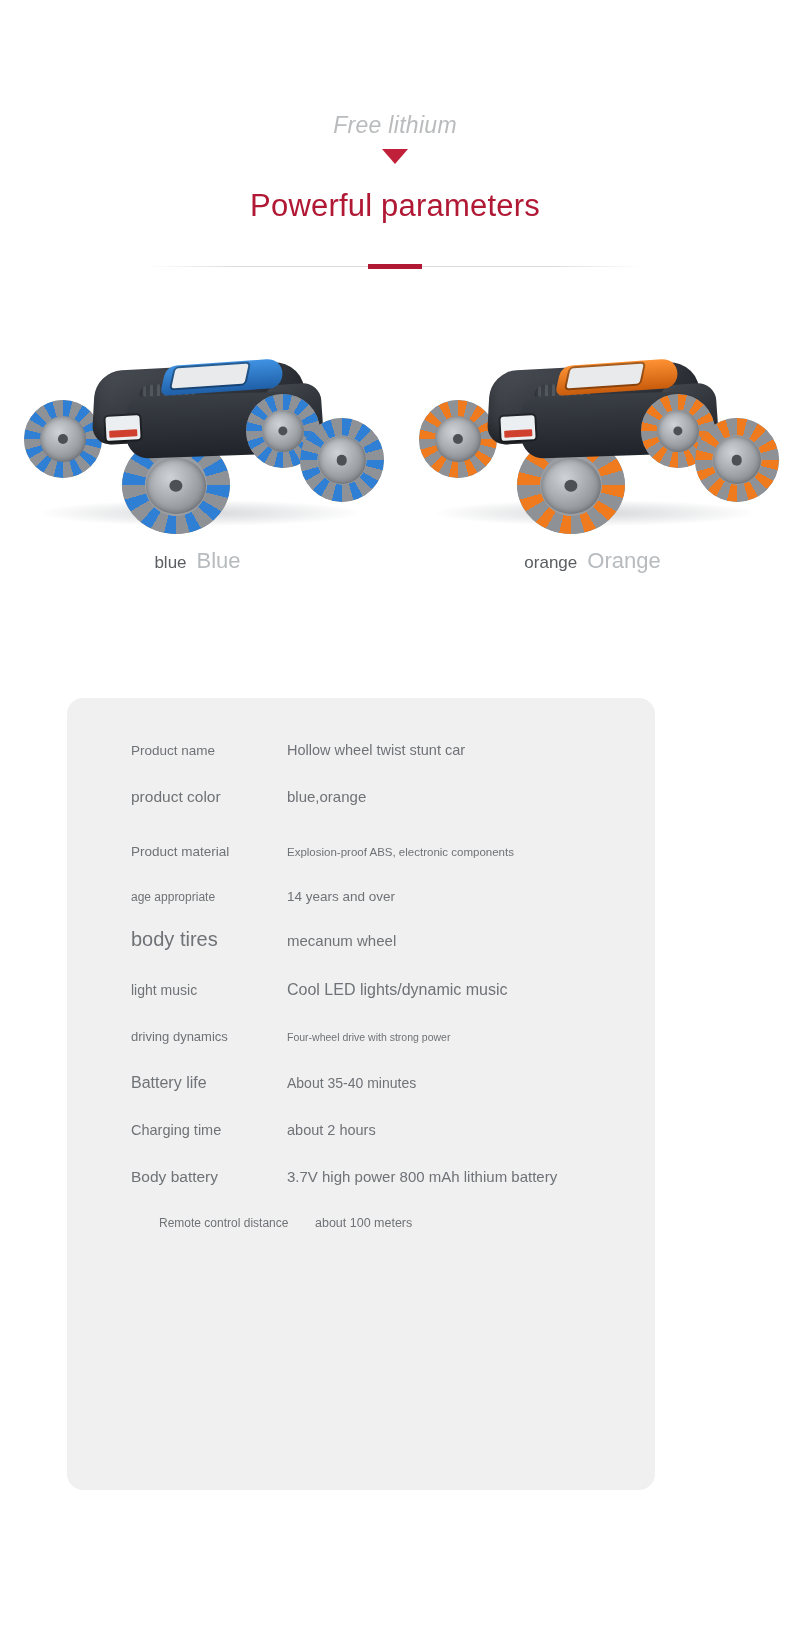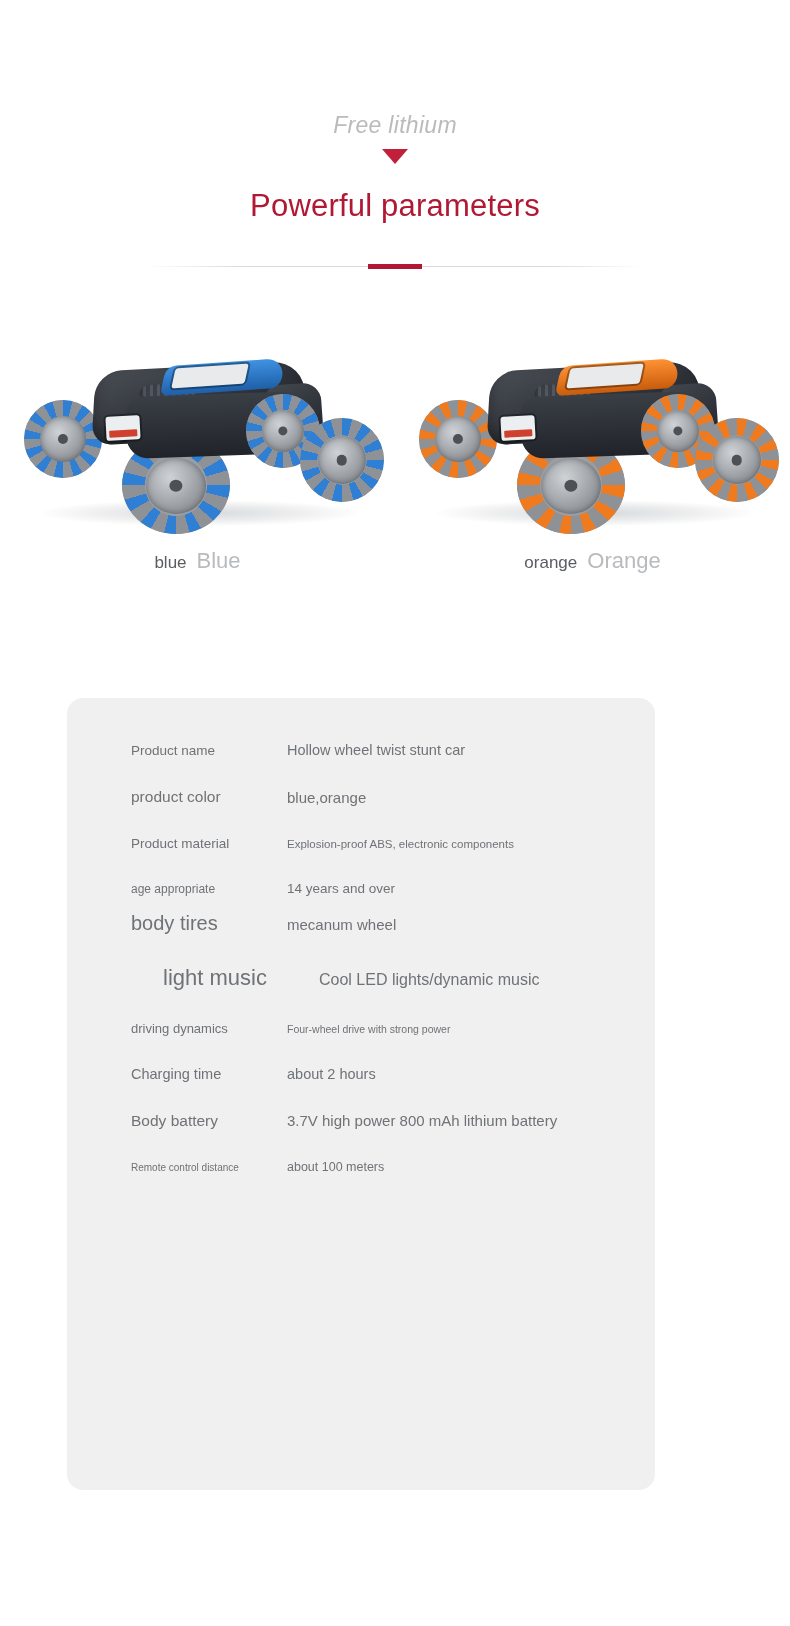--- a/index.html
+++ b/index.html
@@ -270,62 +270,62 @@
   }
   .spec-val {
     color: #6f7276;
   }
 
   
   .r0 { margin-bottom: 30px; }
   .r0 .spec-key { font-size: 13.5px; }
   .r0 .spec-val { font-size: 14.5px; }
 
-  .r1 { margin-bottom: 30px; align-items: center; }
+  .r1 { margin-bottom: 38px; }
   .r1 .spec-key { font-size: 15.5px; }
   .r1 .spec-val { font-size: 15px; }
 
   .r2 { margin-bottom: 30px; }
   .r2 .spec-key { font-size: 13.5px; }
   .r2 .spec-val { font-size: 11.5px; }
 
   .r3 { margin-bottom: 30px; }
   .r3 .spec-key { font-size: 15.5px; }
   .r3 .spec-val { font-size: 23px; }
 
-  .r4 { margin-bottom: 16px; }
+  .r4 { margin-bottom: 24px; }
   .r4 .spec-key { font-size: 12px; }
   .r4 .spec-val { font-size: 13.5px; }
 
   .r5 { margin-bottom: 30px; }
   .r5 .spec-key { font-size: 20px; }
   .r5 .spec-val { font-size: 15px; }
 
   .r6 { margin-bottom: 30px; }
-  .r6 .spec-key { font-size: 22px; margin-left: 32px; }
+  .r6 .spec-key { font-size: 14px; }
   .r6 .spec-val { font-size: 16px; }
 
   .r7 { margin-bottom: 30px; }
   .r7 .spec-key { font-size: 13px; }
   .r7 .spec-val { font-size: 10.5px; }
 
   .r8 { margin-bottom: 30px; }
   .r8 .spec-key { font-size: 16px; }
   .r8 .spec-val { font-size: 14px; }
 
   .r9 { margin-bottom: 30px; }
   .r9 .spec-key { font-size: 14.5px; }
   .r9 .spec-val { font-size: 14.5px; }
 
   .r10 { margin-bottom: 30px; }
   .r10 .spec-key { font-size: 15.5px; }
   .r10 .spec-val { font-size: 15px; }
 
   .r11 { margin-bottom: 0; }
-  .r11 .spec-key { font-size: 10px; }
+  .r11 .spec-key { font-size: 12px; margin-left: 28px; }
   .r11 .spec-val { font-size: 12.5px; }
 
   
   .spec-key { white-space: nowrap; }
   .spec-val { white-space: nowrap; }
 </style>
 </head>
 <body>
 
 <div class="header">
@@ -478,20 +478,24 @@
     <div class="spec-row r6">
       <span class="spec-key">light music</span>
       <span class="spec-val">Cool LED lights/dynamic music</span>
     </div>
 
     <div class="spec-row r7">
       <span class="spec-key">driving dynamics</span>
       <span class="spec-val">Four-wheel drive with strong power</span>
     </div>
 
+    <div class="spec-row r8">
+      <span class="spec-key">Battery life</span>
+      <span class="spec-val">About 35-40 minutes</span>
+    </div>
 
     <div class="spec-row r9">
       <span class="spec-key">Charging time</span>
       <span class="spec-val">about 2 hours</span>
     </div>
 
     <div class="spec-row r10">
       <span class="spec-key">Body battery</span>
       <span class="spec-val">3.7V high power 800 mAh lithium battery</span>
     </div>

